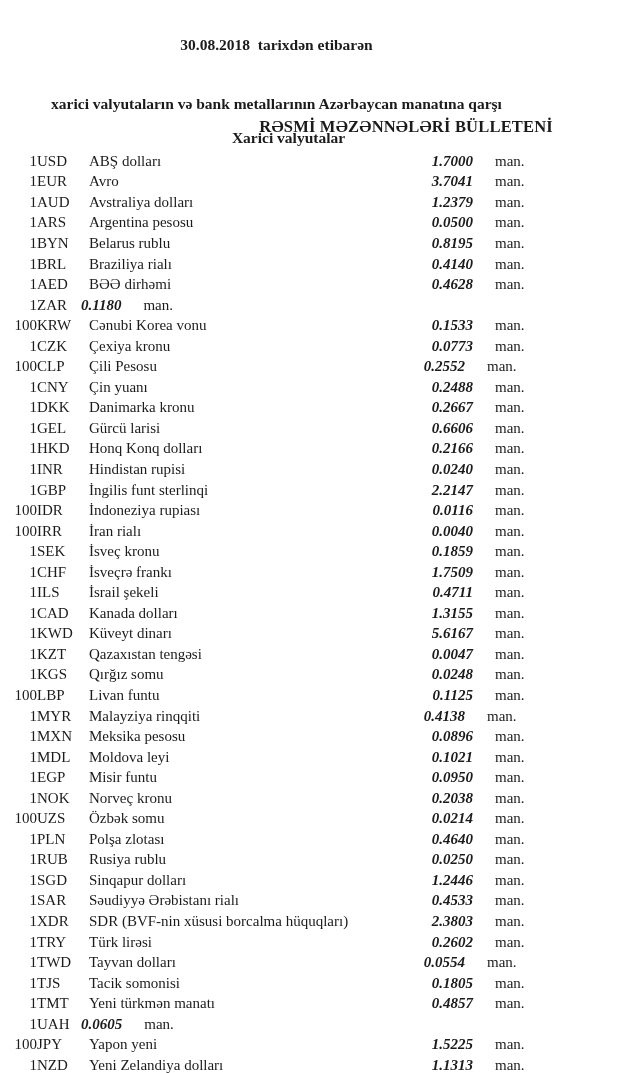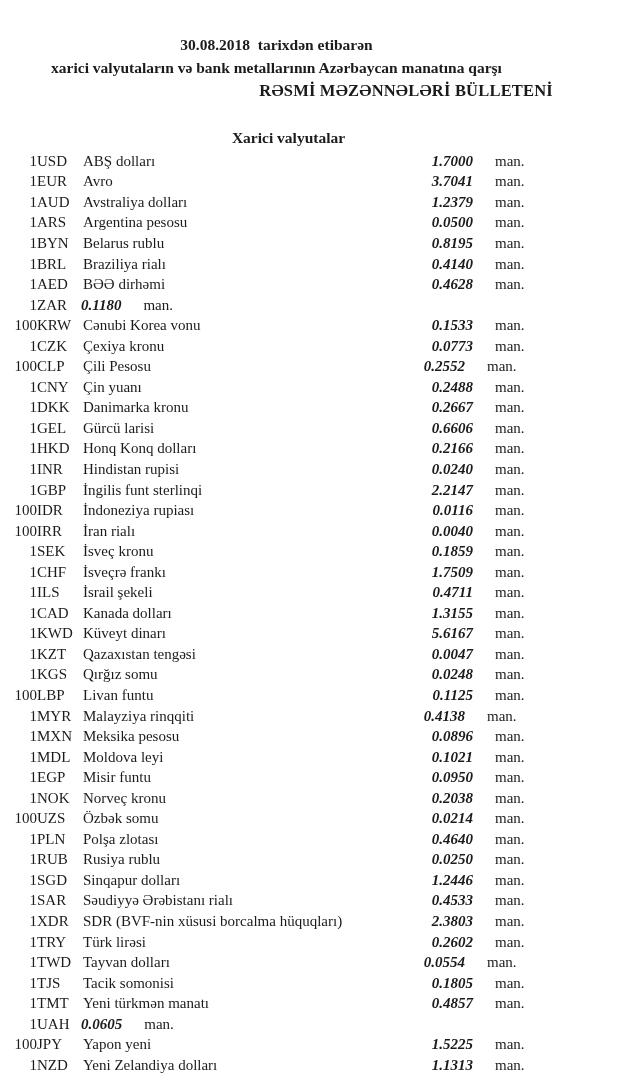--- a/index.html
+++ b/index.html
@@ -9,37 +9,37 @@
     background:#ffffff;
     color:#1b1b1b;
     font-family:"Liberation Serif","DejaVu Serif",serif;
     overflow:hidden;
   }
   .header {
     position:absolute; top:33px; left:0; right:0;
     text-align:center; font-weight:bold;
   }
   .h-line1 { font-size:15.5px; line-height:23px; white-space:pre-wrap; }
-  .h-line2 { font-size:15.5px; line-height:23px; }
+  .h-line2 { font-size:15.5px; line-height:23px;margin-top:36px; }
   .h-line3 { font-size:16.5px; line-height:24px; letter-spacing:0.2px;text-align:right; }
   .section-title {
     position:absolute; top:129px; left:0; right:0;
     text-align:center; font-weight:bold; font-size:15.5px; line-height:18px;padding-left:24px;
   }
   .rates {
     position:absolute; top:151px; left:0; right:0;
   }
   .row {
     display:flex; align-items:center;
     height:20.55px; font-size:15px;
     padding-right:20px;
   }
   .qty  { flex:0 0 37px; text-align:right; }
   .code { flex:0 0 44px; }
-  .name { flex:1 1 auto; margin-left:2px; white-space:nowrap; overflow:hidden; }
+  .name { flex:1 1 auto; margin-left:8px; white-space:nowrap; overflow:hidden; }
   .rate { flex:0 0 auto; font-weight:bold; font-style:italic; }
   .unit { flex:0 0 38px; margin-left:22px; text-align:left; }
   .row.shift .rate, .row.shift .unit { transform:translateX(-8px); }
 </style>
 </head>
 <body>
 
 <div class="page">
   <div class="header">
     <div class="h-line1">30.08.2018  tarixdən etibarən</div>

